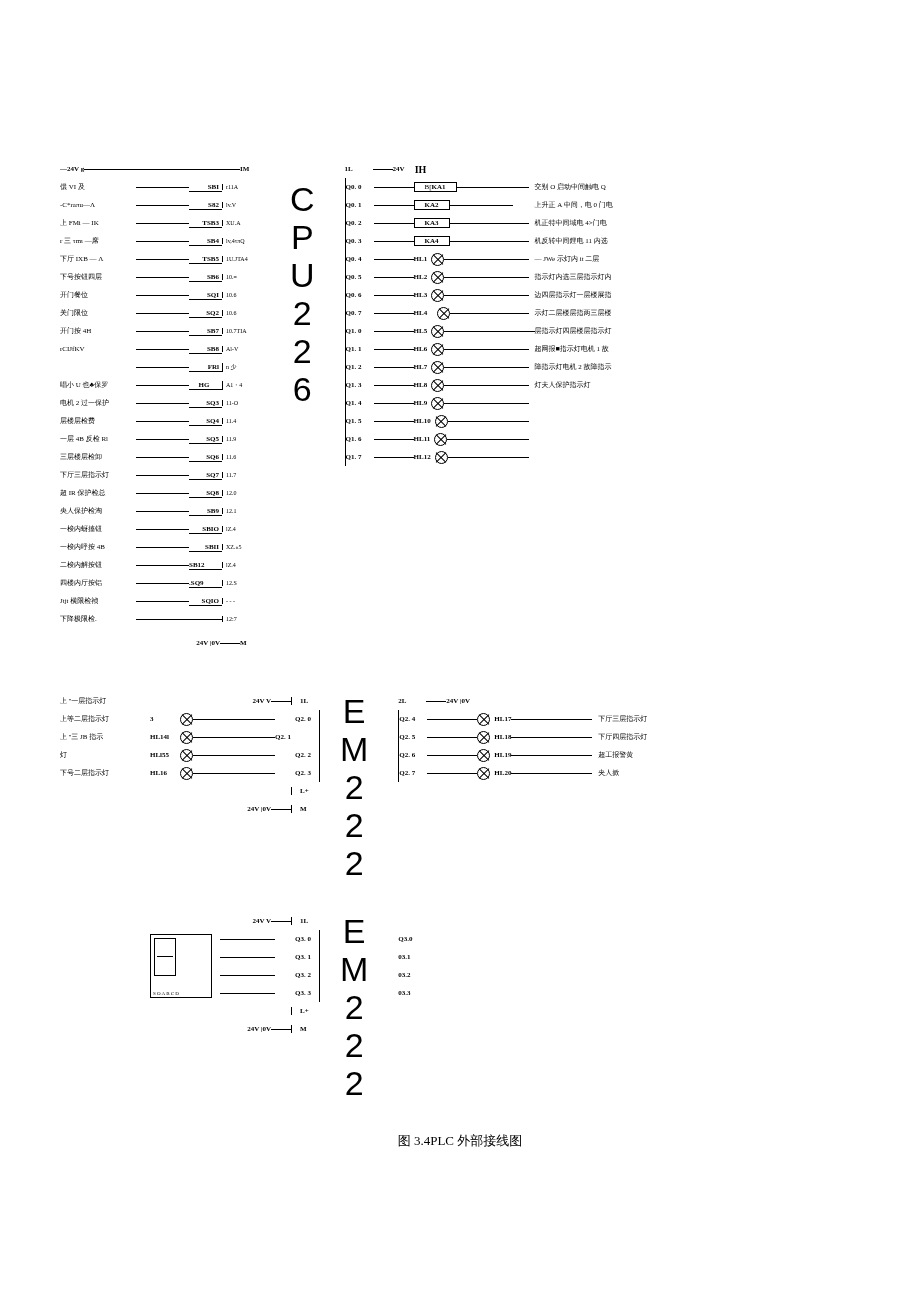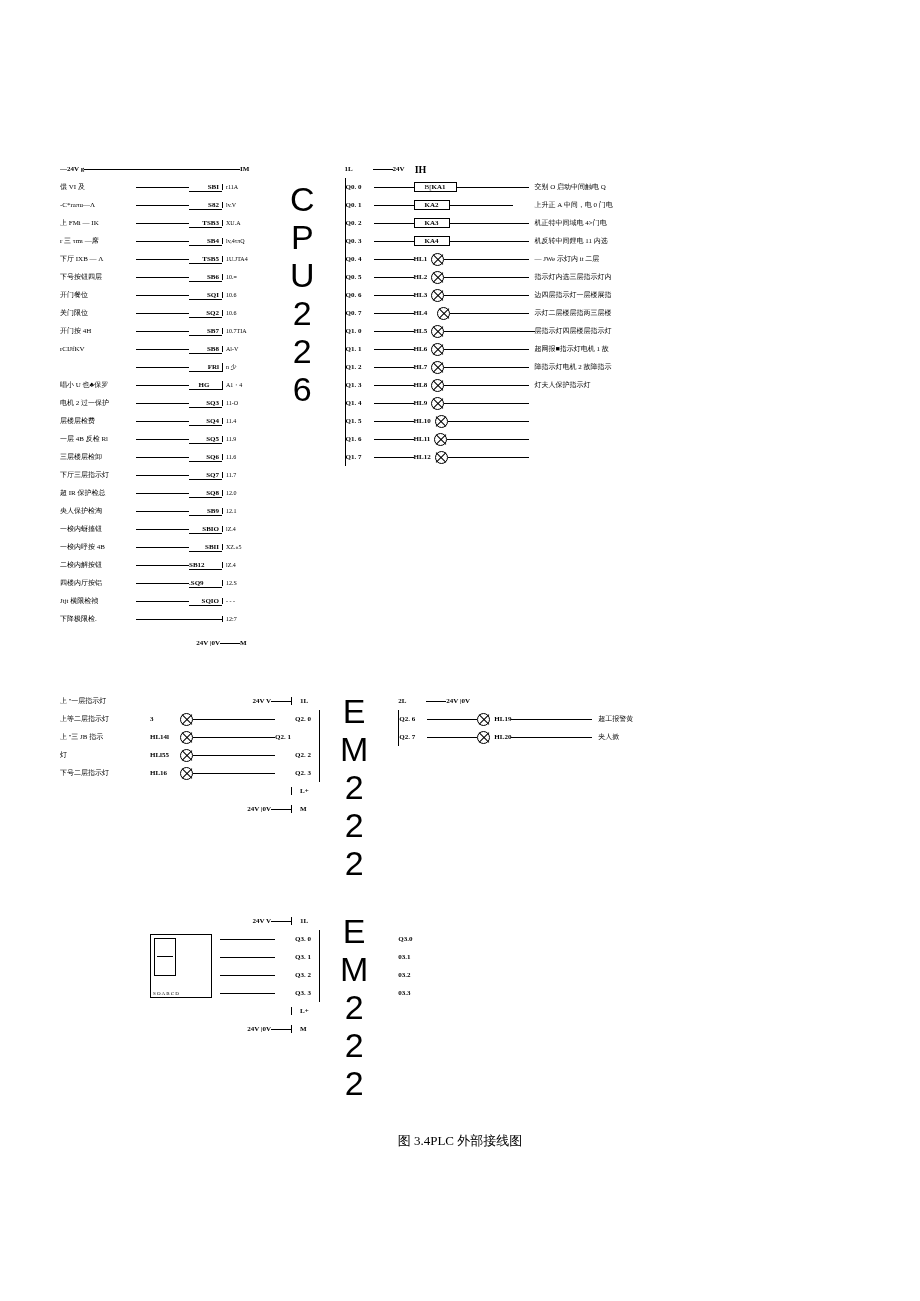--- a/index.html
+++ b/index.html
@@ -431,20 +431,36 @@
         <span>2</span>
   </div>
   <div style="flex:0 0 280px;">
     <div class="row">
           <div class="txt bold" style="width:28px;">2L</div>
           <div class="line" style="flex:0 0 20px"></div>
           <div class="txt power">24V  |0V</div>
         </div>
     <div id="em1-right-rows" style="border-left:0.8px solid #000;">
           <div class="row">
+            <div class="txt bold" style="width:28px">Q2. 4</div>
+            <div class="line" style="flex:0 0 50px"></div>
+            <span class="circle"></span>
+            <span class="lbl bold" style="margin-left:4px">HL17</span>
+            <div class="line"></div>
+            <div class="txt" style="width:80px;margin-left:6px">下厅三层指示灯</div>
+          </div>
+          <div class="row">
+            <div class="txt bold" style="width:28px">Q2. 5</div>
+            <div class="line" style="flex:0 0 50px"></div>
+            <span class="circle"></span>
+            <span class="lbl bold" style="margin-left:4px">HL18</span>
+            <div class="line"></div>
+            <div class="txt" style="width:80px;margin-left:6px">下厅四层指示灯</div>
+          </div>
+          <div class="row">
             <div class="txt bold" style="width:28px">Q2. 6</div>
             <div class="line" style="flex:0 0 50px"></div>
             <span class="circle"></span>
             <span class="lbl bold" style="margin-left:4px">HL19</span>
             <div class="line"></div>
             <div class="txt" style="width:80px;margin-left:6px">超工报警黄</div>
           </div>
           <div class="row">
             <div class="txt bold" style="width:28px">Q2. 7</div>
             <div class="line" style="flex:0 0 50px"></div>

